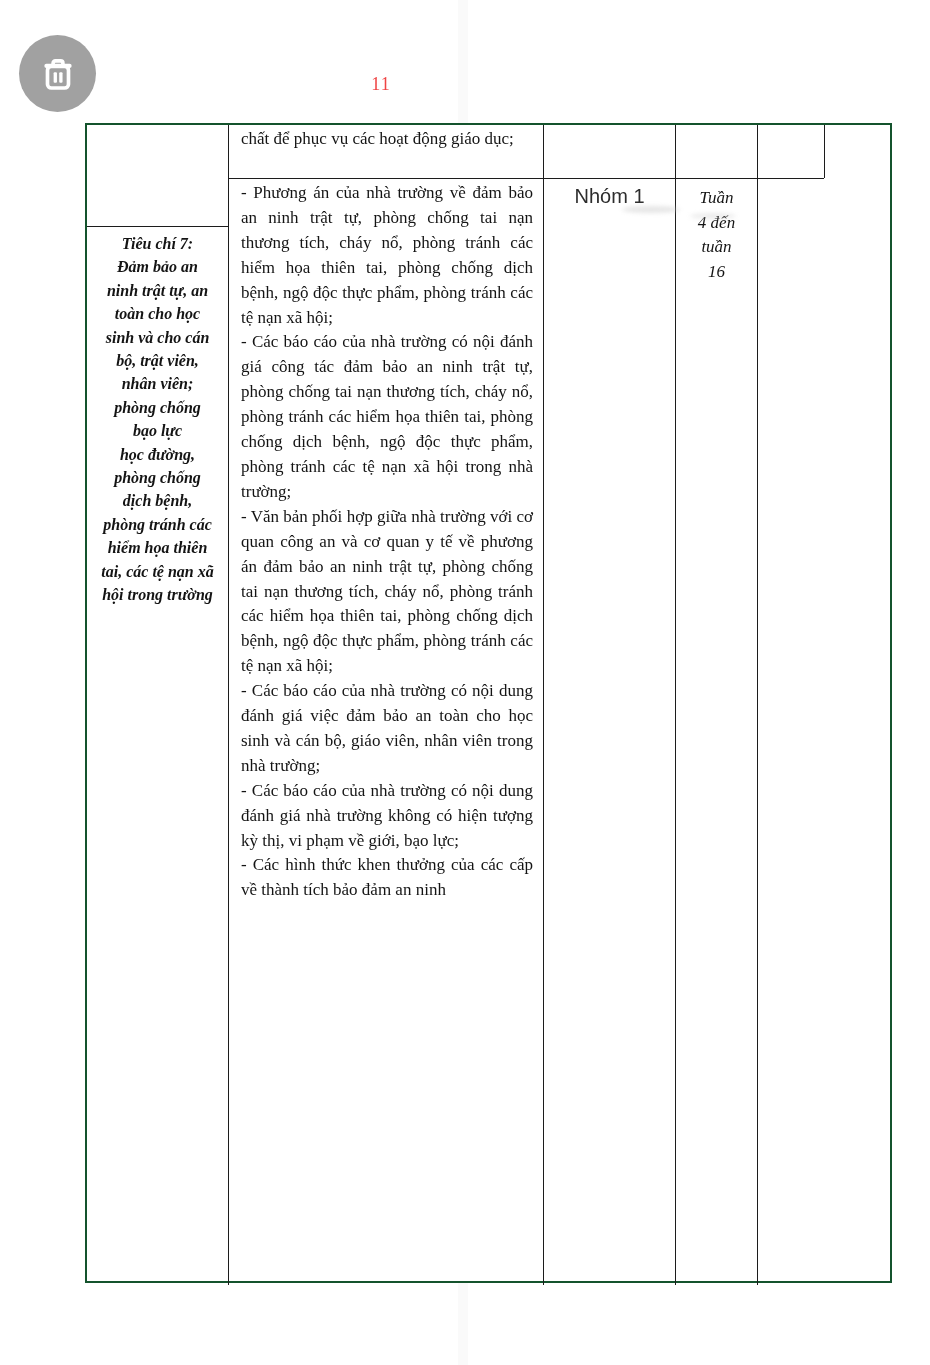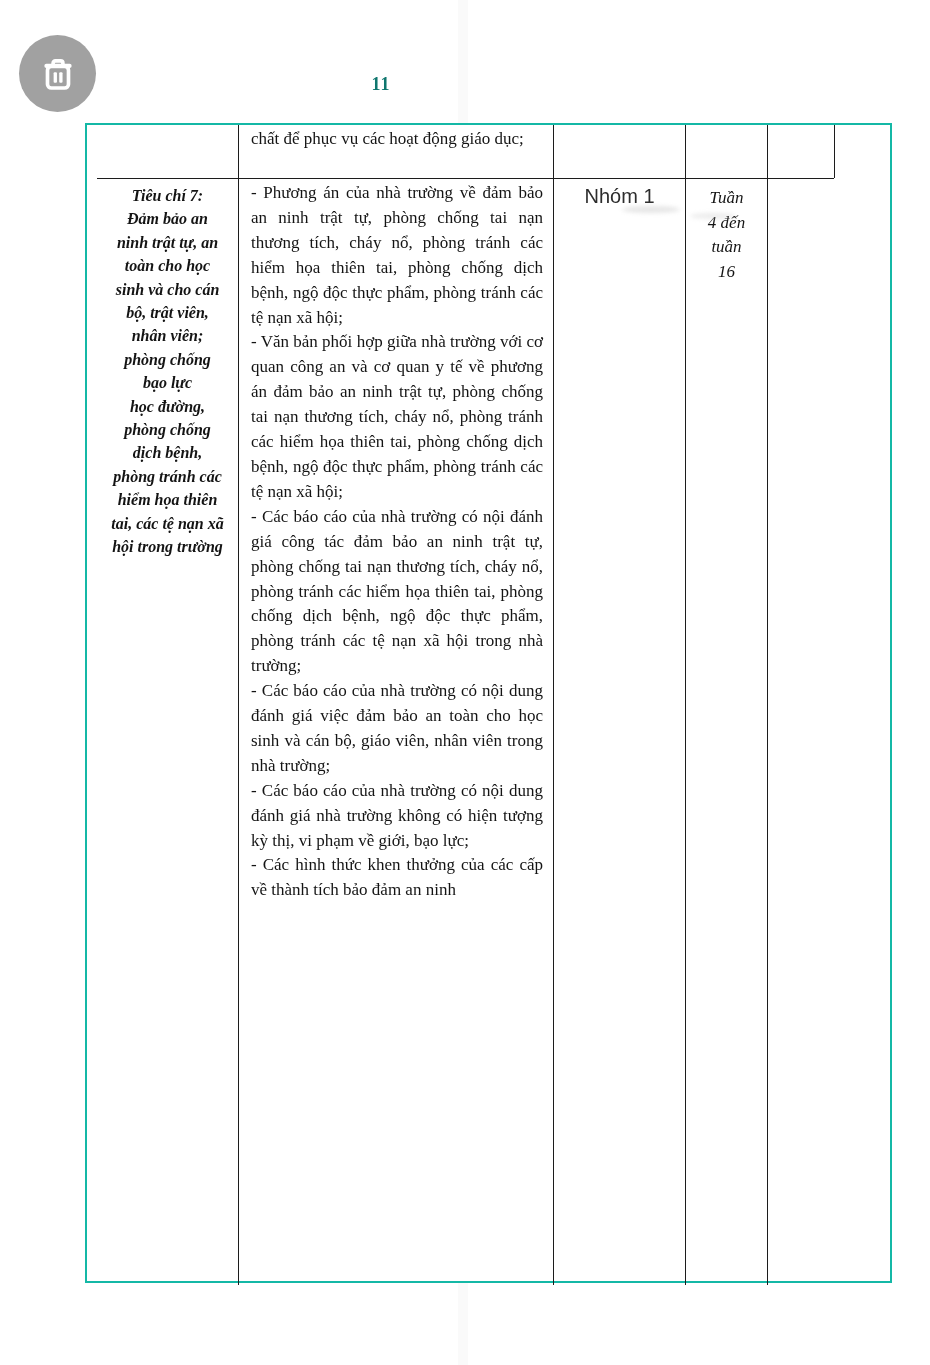--- a/index.html
+++ b/index.html
@@ -45,41 +45,40 @@
     justify-content: center;
     cursor: pointer;
     padding: 0;
   }
   .page-num {
     position: absolute;
     top: 74px; left: 0;
     width: 762px;
     text-align: center;
     font-size: 18px;
-    font-weight: 700;
+    font-weight: 400;
     letter-spacing: 1px;
-    color: #0f766e;
+    color: #ef4444;
   }
   .doc-table {
     position: absolute;
     left: 85px; top: 123px;
     width: 807px; height: 1160px;
     display: grid;
     grid-template-columns: 141px 315px 132px 82px 67px 70px;
     grid-template-rows: 53px 1107px;
-    border: 2px solid #14b8a6;
+    border: 2px solid #14532d;
     background: #fff;
-    padding-left: 10px;
   }
   .cell {
     border-left: 1.5px solid #1c1c1c;
     border-top: 1.5px solid #1c1c1c;
     overflow: hidden;
   }
-  .cell.col-first { border-left: none; }
+  .cell.col-first { border-left: none; margin-top: 48px; }
   .cell.row-first { border-top: none; }
 
   .evidence-text {
     padding: 2px 10px 0 12px;
     font-size: 17px;
     line-height: 24.9px;
     text-align: justify;
     text-justify: inter-word;
   }
   .evidence-text p { margin: 0; }
@@ -161,22 +160,22 @@
         <div class="crit-line">phòng chống</div>
         <div class="crit-line">dịch bệnh,</div>
         <div class="crit-line">phòng tránh các</div>
         <div class="crit-line">hiểm họa thiên</div>
         <div class="crit-line">tai, các tệ nạn xã</div>
         <div class="crit-line">hội trong trường</div>
       </div>
 
     <div class="cell evidence-text">
         <p>- Phương án của nhà trường về đảm bảo an ninh trật tự, phòng chống tai nạn thương tích, cháy nổ,  phòng tránh các hiểm họa thiên tai, phòng chống dịch bệnh, ngộ độc thực phẩm, phòng tránh các tệ nạn xã hội;</p>
+        <p>- Các báo cáo của nhà trường có nội đánh giá công tác đảm bảo an ninh trật tự, phòng chống tai nạn thương tích, cháy nổ,  phòng tránh các hiểm họa thiên tai, phòng chống dịch bệnh, ngộ độc thực phẩm, phòng tránh các tệ nạn xã hội trong nhà trường;</p>
         <p>- Văn bản phối hợp giữa nhà trường với cơ quan công an và cơ quan y tế về phương án đảm bảo an ninh trật tự, phòng chống tai nạn thương tích, cháy nổ,  phòng tránh các hiểm họa thiên tai, phòng chống dịch bệnh, ngộ độc thực phẩm, phòng tránh các tệ nạn xã hội;</p>
-        <p>- Các báo cáo của nhà trường có nội đánh giá công tác đảm bảo an ninh trật tự, phòng chống tai nạn thương tích, cháy nổ,  phòng tránh các hiểm họa thiên tai, phòng chống dịch bệnh, ngộ độc thực phẩm, phòng tránh các tệ nạn xã hội trong nhà trường;</p>
         <p>- Các báo cáo của nhà trường có nội dung đánh giá việc đảm bảo an toàn cho học sinh và cán bộ, giáo viên, nhân viên trong nhà trường;</p>
         <p>- Các báo cáo của nhà trường có nội dung đánh giá nhà trường không có hiện tượng kỳ thị, vi phạm về giới, bạo lực;</p>
         <p>- Các hình thức khen thưởng của các cấp về thành tích bảo đảm an ninh</p>
       </div>
 
 
     <div class="cell group-cell">
       <span>Nhóm 1</span>
     </div>
 

